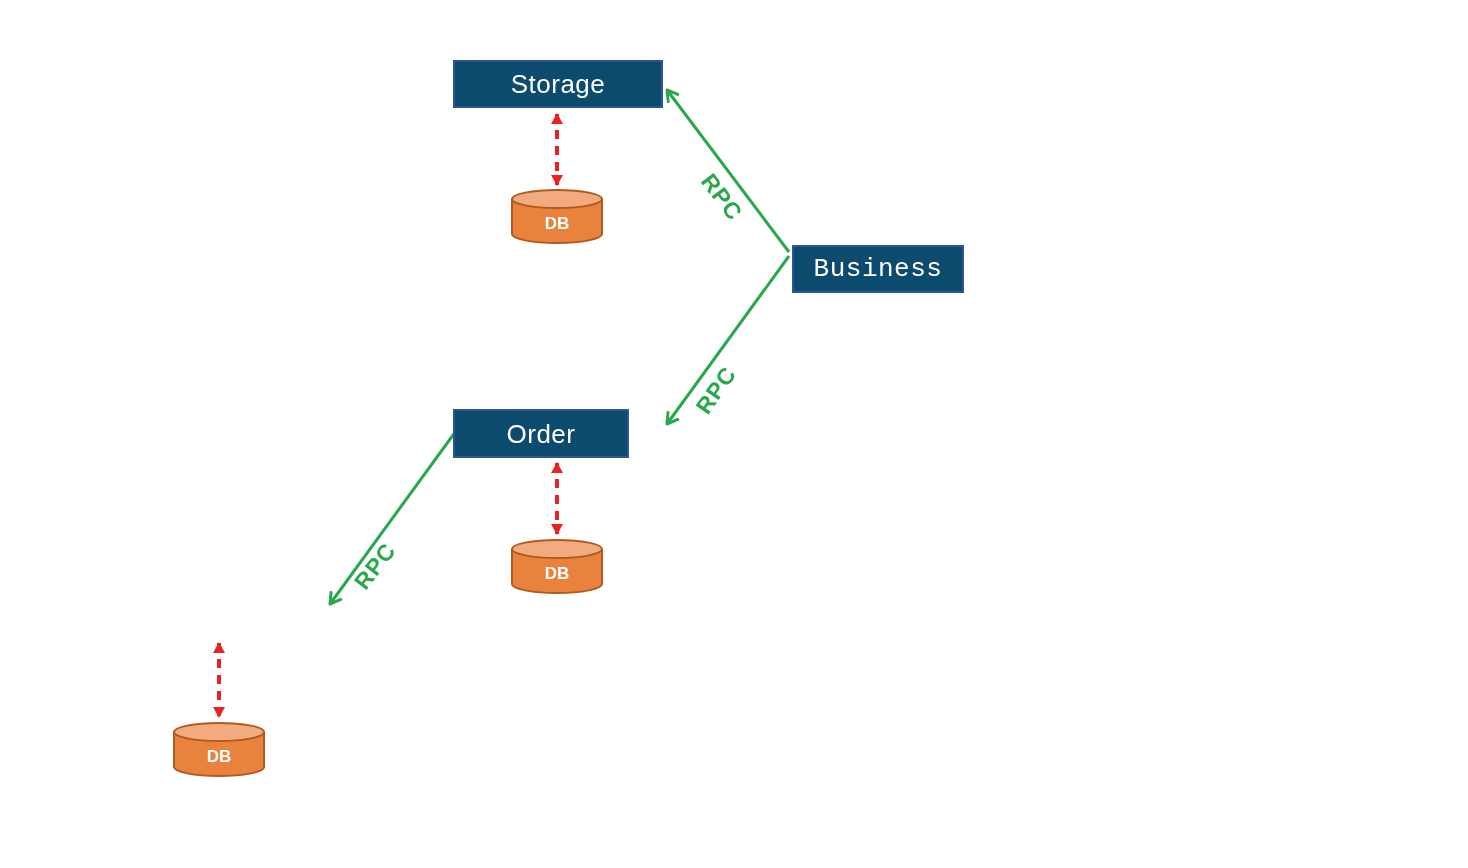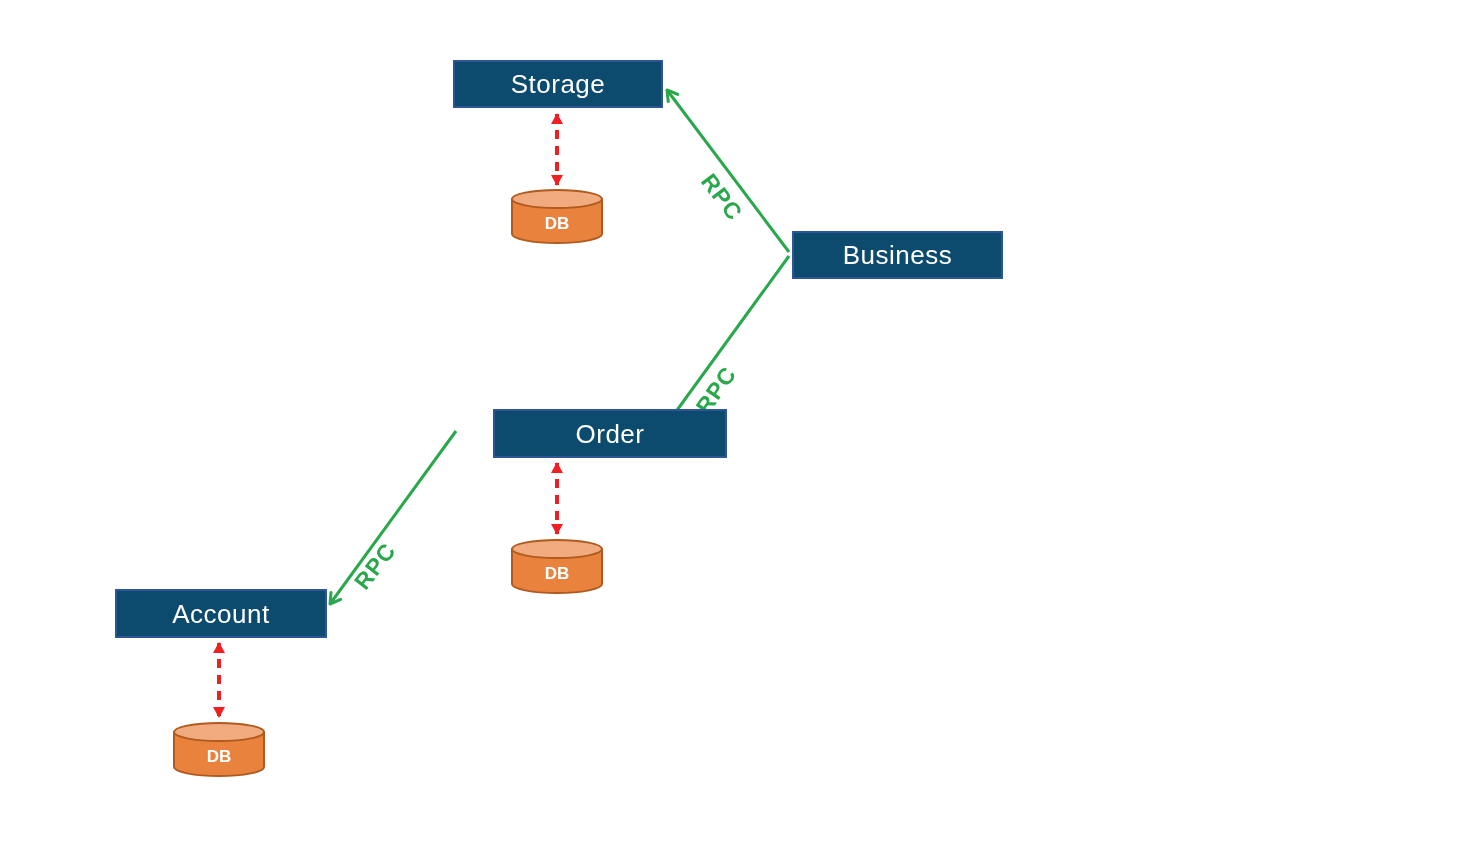--- a/index.html
+++ b/index.html
@@ -30,22 +30,22 @@
     align-items: center;
     justify-content: center;
   }
   .node .node-label {
     color: #ffffff;
     font-size: 26px;
     line-height: 1;
     letter-spacing: 0.5px;
   }
   .node-storage  { left: 453px; top: 60px;  width: 210px; height: 48px; }
-  .node-business { left: 792px; top: 231px; width: 211px; height: 48px; }
-  .node-order    { left: 453px; top: 409px; width: 234px; height: 49px; margin-left: 40px; }
+  .node-business { left: 792px; top: 245px; width: 172px; height: 48px; font-family: Liberation Mono, monospace; }
+  .node-order    { left: 453px; top: 409px; width: 176px; height: 49px; }
   .node-account  { left: 115px; top: 589px; width: 212px; height: 49px; }
 
   .cylinder {
     position: absolute;
     width: 96px;
     height: 58px;
   }
   .cyl-storage { left: 509px; top: 188px; }
   .cyl-order   { left: 509px; top: 538px; }
   .cyl-account { left: 171px; top: 721px; }
@@ -95,23 +95,20 @@
 
   <div class="node node-storage">
     <span class="node-label">Storage</span>
   </div>
   <div class="node node-business">
     <span class="node-label">Business</span>
   </div>
   <div class="node node-order">
     <span class="node-label">Order</span>
   </div>
-  <div class="node node-account">
-    <span class="node-label">Account</span>
-  </div>
 
   <svg class="cylinder cyl-storage" viewBox="0 0 96 58" xmlns="http://www.w3.org/2000/svg">
     <path d="M3,11 L3,46 A45,9 0 0 0 93,46 L93,11 Z" fill="#e8823c" stroke="#b05a1f" stroke-width="2" stroke-linejoin="round"></path>
     <ellipse cx="48" cy="11" rx="45" ry="9" fill="#f2ab7e" stroke="#b05a1f" stroke-width="2"></ellipse>
     <text class="db-text" x="48" y="41" text-anchor="middle">DB</text>
   </svg>
 
   <svg class="cylinder cyl-order" viewBox="0 0 96 58" xmlns="http://www.w3.org/2000/svg">
     <path d="M3,11 L3,46 A45,9 0 0 0 93,46 L93,11 Z" fill="#e8823c" stroke="#b05a1f" stroke-width="2" stroke-linejoin="round"></path>
     <ellipse cx="48" cy="11" rx="45" ry="9" fill="#f2ab7e" stroke="#b05a1f" stroke-width="2"></ellipse>

